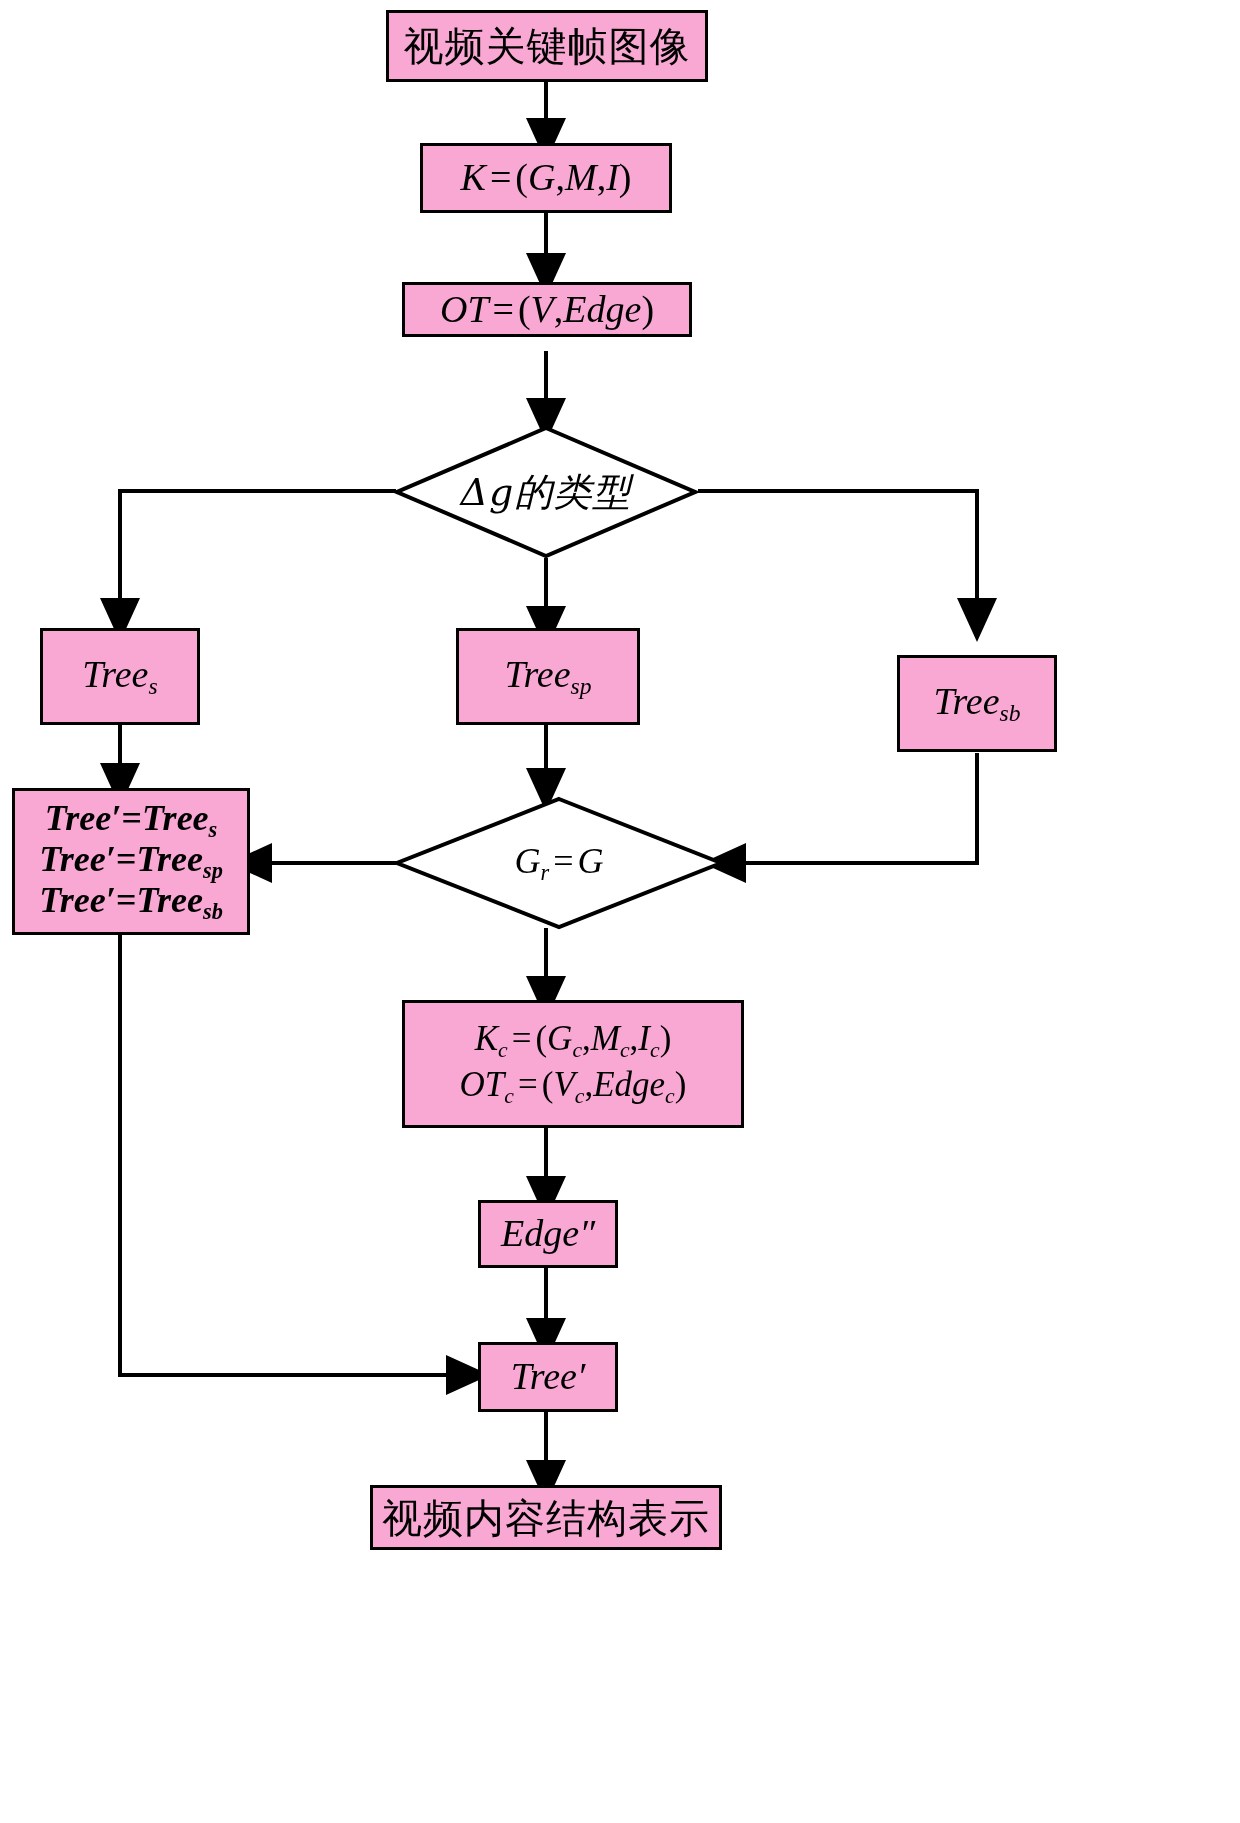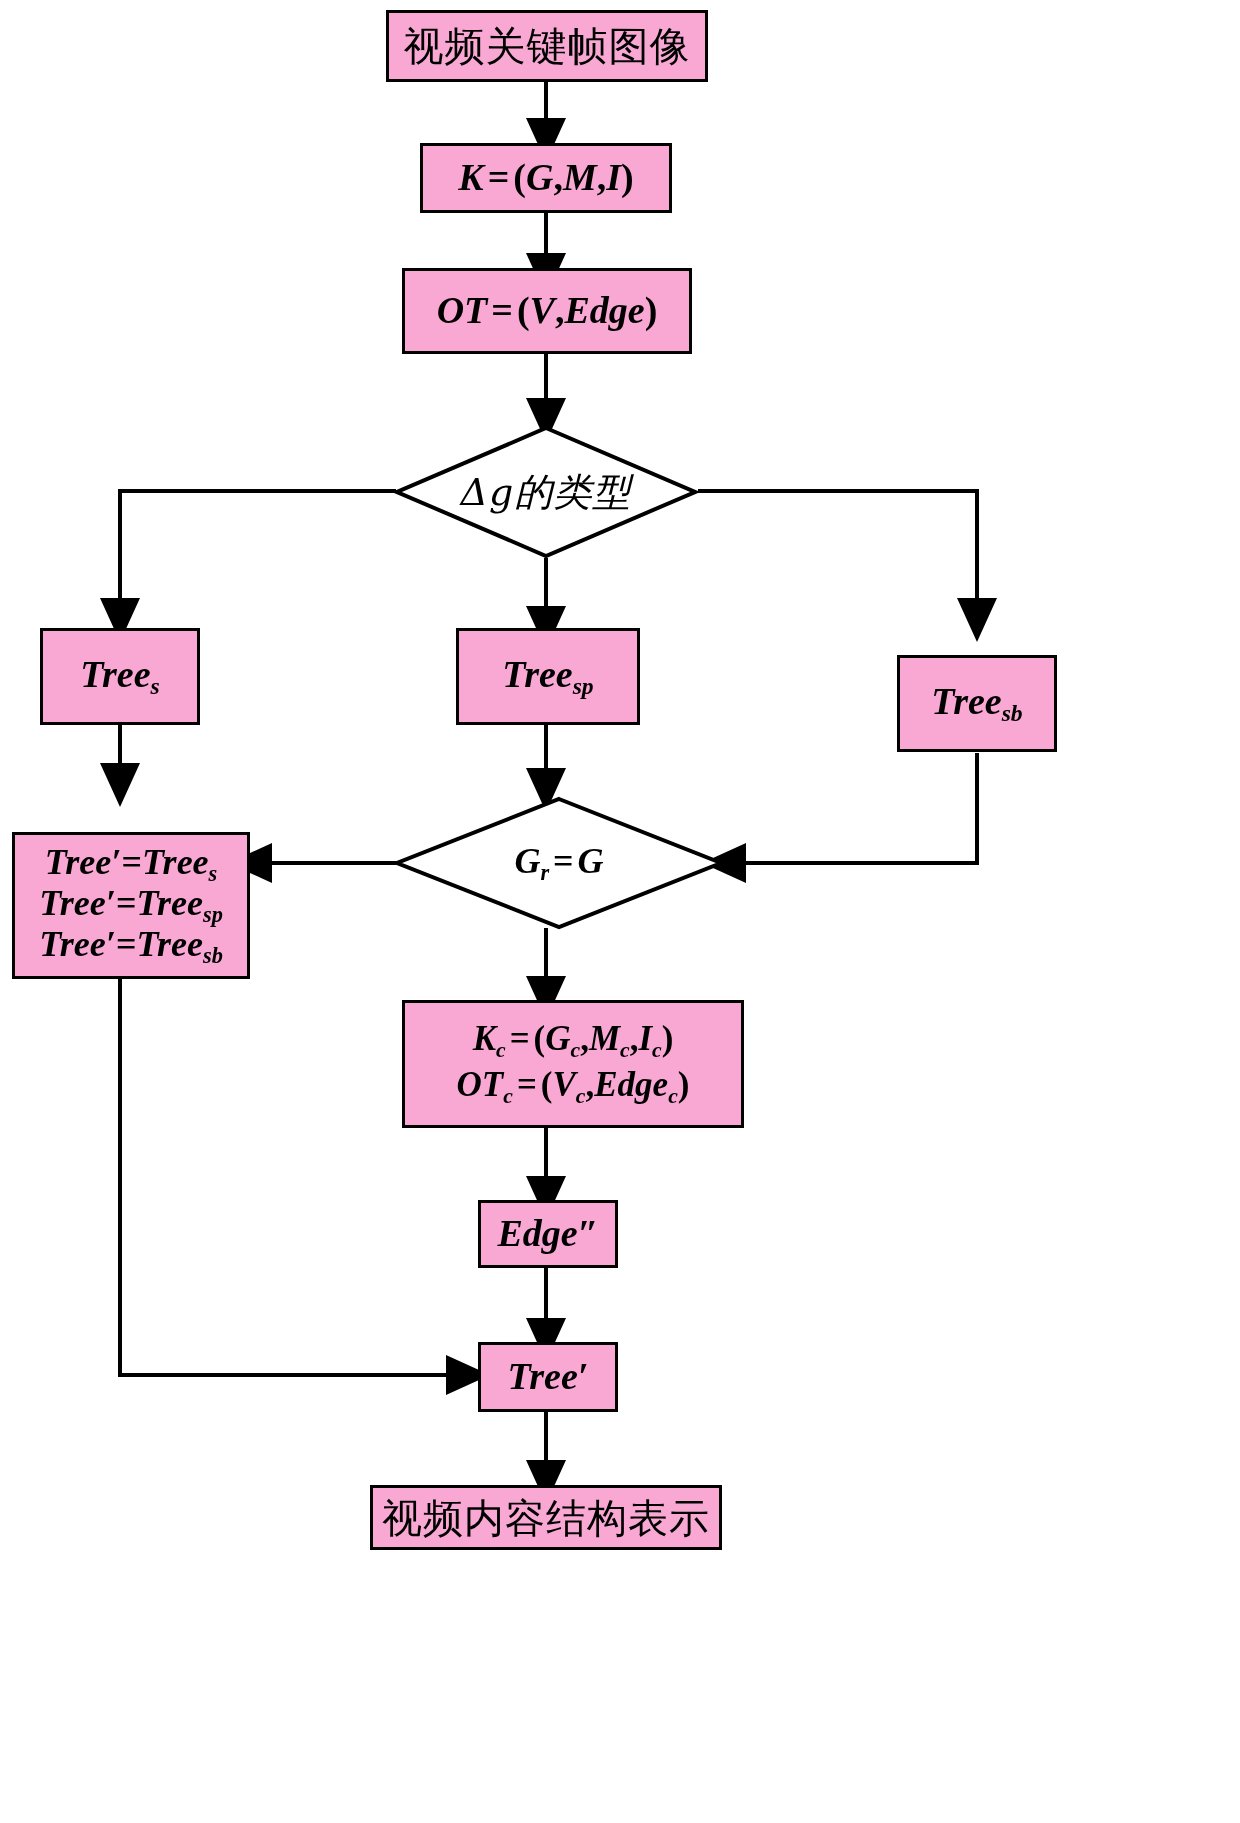--- a/index.html
+++ b/index.html
@@ -18,21 +18,21 @@
   }
   .rect.multiline{flex-direction:column;}
 
   
   .cjk{
     font-family:"DejaVu Serif","Liberation Serif",serif;
     font-size:40px;letter-spacing:1px;font-weight:400;
   }
   .math{
     font-family:"Liberation Serif","DejaVu Serif",serif;
-    font-style:italic;font-size:38px;white-space:nowrap;font-weight:bold;
+    font-style:italic;font-size:38px;white-space:nowrap;
   }
   .math .op{font-style:normal;padding:0 4px;}
   .math .paren{font-style:normal;}
   .math .comma{font-style:normal;}
   sub{font-size:0.62em;vertical-align:-0.30em;font-style:italic;}
   .prime{font-style:italic;}
   .mathbold{
     font-family:"Liberation Serif","DejaVu Serif",serif;
     font-style:italic;font-weight:bold;font-size:36px;white-space:nowrap;
   }
@@ -97,21 +97,21 @@
   <div class="node rect" style="left:386px;top:10px;width:322px;height:72px;">
     <span class="cjk">视频关键帧图像</span>
   </div>
 
   <div class="node rect" style="left:420px;top:143px;width:252px;height:70px;">
     <span class="math">
       <i>K</i><span class="op">=</span><span class="paren">(</span><i>G</i><span class="comma">,</span><i>M</i><span class="comma">,</span><i>I</i><span class="paren">)</span>
     </span>
   </div>
 
-  <div class="node rect" style="left:402px;top:268px;width:290px;height:86px;text-align:center;">
+  <div class="node rect" style="left:402px;top:282px;width:290px;height:55px;text-align:center;">
     <span class="math">
       <i>OT</i><span class="op">=</span><span class="paren">(</span><i>V</i><span class="comma">,</span><i>Edge</i><span class="paren">)</span>
     </span>
   </div>
 
   <div class="diamond" style="left:394px;top:425px;width:304px;height:134px;">
     <svg width="304" height="134" viewBox="0 0 304 134">
       <polygon points="152,3 301,67 152,131 3,67" fill="#fff" stroke="#000" stroke-width="4"></polygon>
     </svg>
     <div class="dlabel">
@@ -124,21 +124,21 @@
   </div>
 
   <div class="node rect" style="left:456px;top:628px;width:184px;height:97px;">
     <span class="math"><i>Tree</i><sub>sp</sub></span>
   </div>
 
   <div class="node rect" style="left:897px;top:655px;width:160px;height:97px;">
     <span class="math"><i>Tree</i><sub>sb</sub></span>
   </div>
 
-  <div class="node rect multiline" style="left:12px;top:832px;width:238px;height:147px;padding:0 0;">
+  <div class="node rect multiline" style="left:12px;top:788px;width:238px;height:147px;padding:0 0;">
     <span class="mathbold">
       <i>Tree</i><span class="prime">′</span><span class="op">=</span><i>Tree</i><sub>s</sub>
     </span>
     <span class="mathbold">
       <i>Tree</i><span class="prime">′</span><span class="op">=</span><i>Tree</i><sub>sp</sub>
     </span>
     <span class="mathbold">
       <i>Tree</i><span class="prime">′</span><span class="op">=</span><i>Tree</i><sub>sb</sub>
     </span>
   </div>

